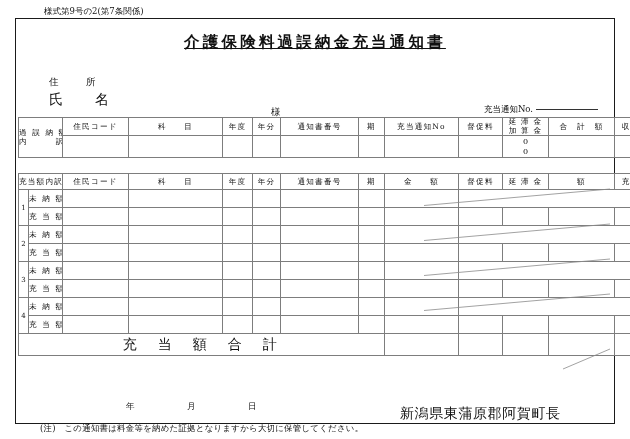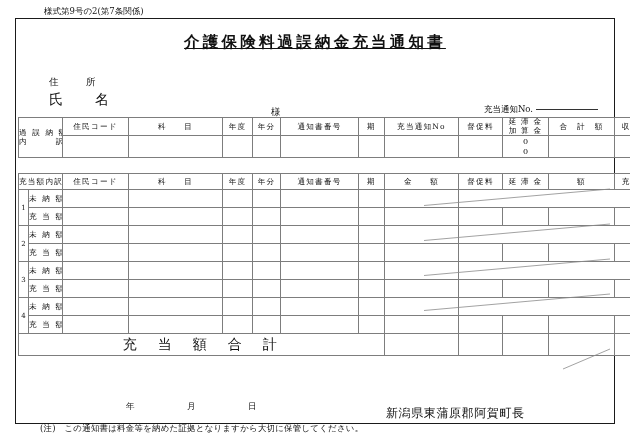--- a/index.html
+++ b/index.html
@@ -102,22 +102,22 @@
 
   .note{
     position:absolute;left:40px;top:388px;
     font-size:8.4px;letter-spacing:.3px;white-space:nowrap;margin-top:35px;
   }
   .ymd{
     position:absolute;left:118px;top:401px;
     font-size:8.5px;letter-spacing:22px;white-space:nowrap;margin-left:8px;
   }
   .signer{
-    position:absolute;left:386px;top:405px;
-    font-size:12px;letter-spacing:.6px;white-space:nowrap;
+    position:absolute;left:400px;top:405px;
+    font-size:14px;letter-spacing:.6px;white-space:nowrap;
   }
 </style>
 </head>
 <body>
 
 <div class="page">
 
   <div class="form-no">様式第9号の2(第7条関係)</div>
 
   <div class="frame">

